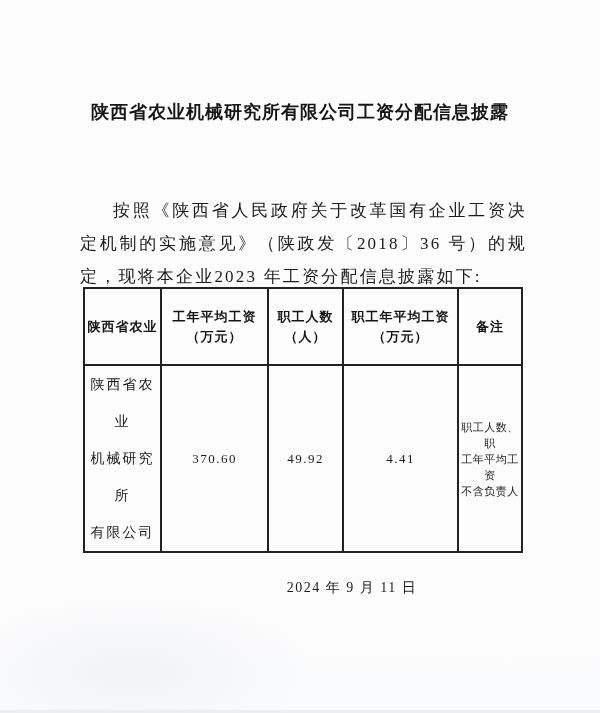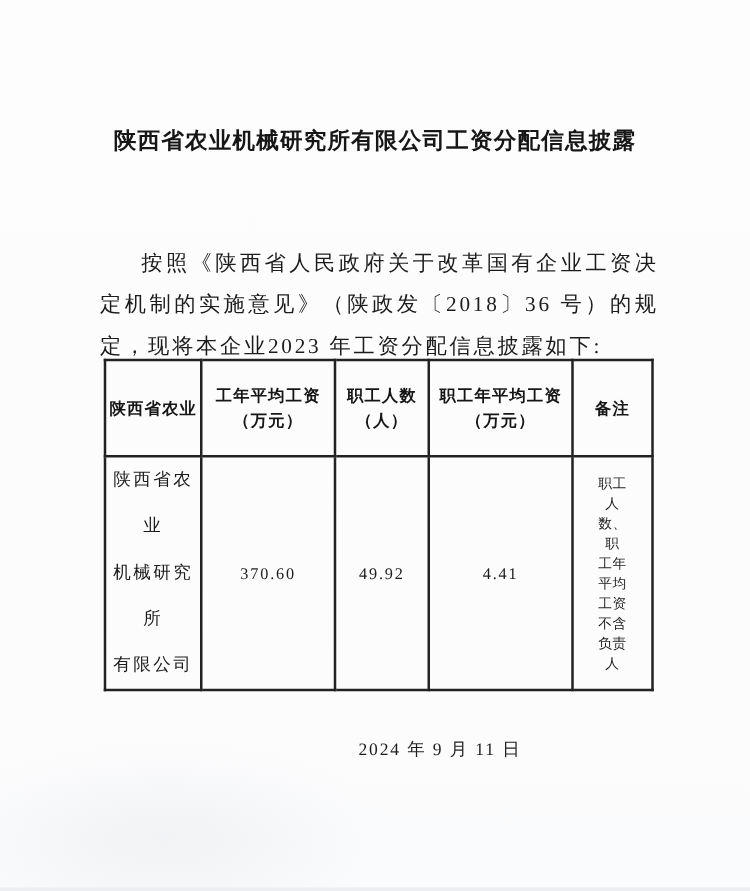--- a/index.html
+++ b/index.html
@@ -85,37 +85,37 @@
     font-size: 14px;
     line-height: 37px;
     letter-spacing: 2px;
     white-space: pre-line;
   }
   td.cell-remark {
     font-size: 11px;
     line-height: 16px;
     letter-spacing: 0.5px;
     white-space: pre-line;
-    padding: 0 18px;
+    padding: 0 1px;
   }
 
   .signature {
     position: absolute;
     top: 567px;
     left: 202px;
     width: 300px;
     text-align: center;
   }
   .sig-company {
     font-size: 14px;
     letter-spacing: 1px;
     color: #1c1c1c;
   }
   .sig-date {
-    margin-top: 24px;
+    margin-top: 12px;
     font-size: 14px;
     letter-spacing: 1.5px;
     color: #1c1c1c;
   }
 </style>
 </head>
 <body>
 
 <div class="page">
 

